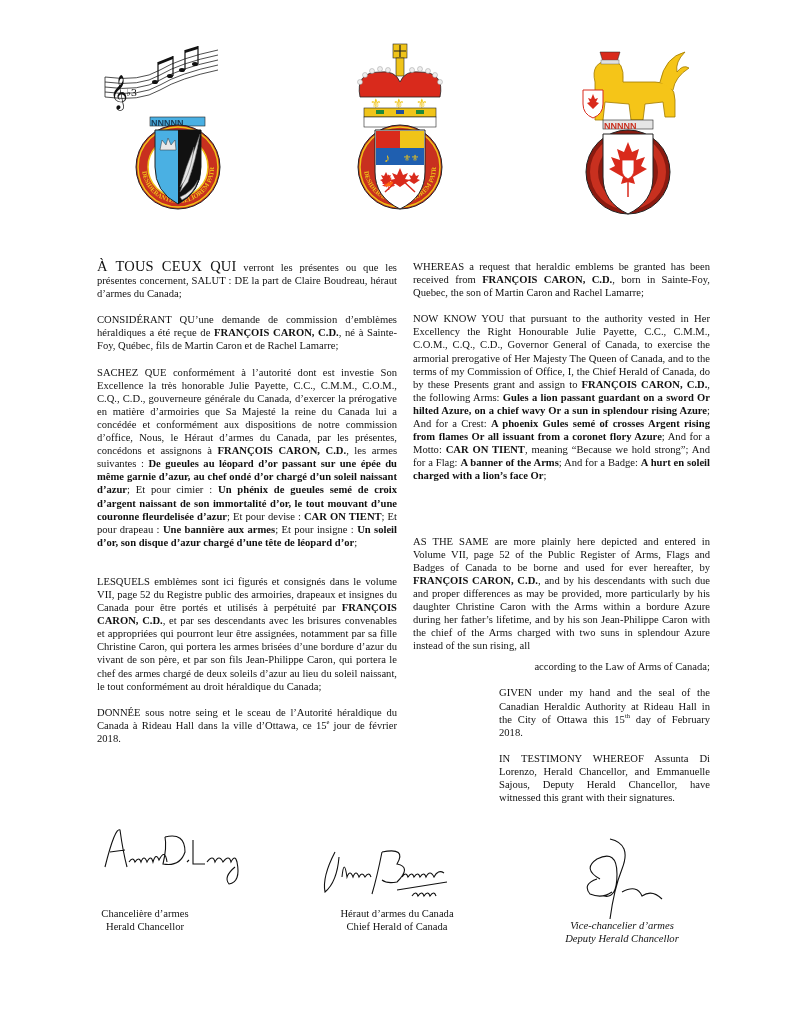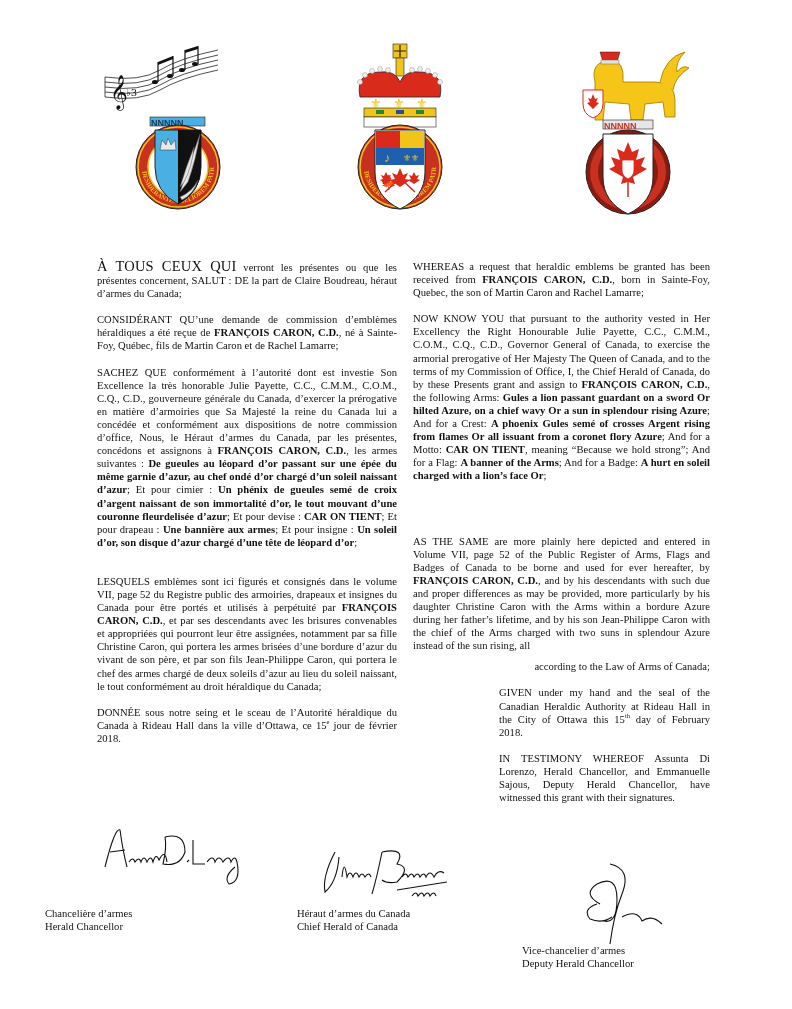--- a/index.html
+++ b/index.html
@@ -8,21 +8,21 @@
   .emblem { position: absolute; }
   .col { position: absolute; top: 252px; width: 300px; font-size: 10.6px; line-height: 13.1px; text-align: justify; }
   .col.left { left: 97px; }
   .col.right { left: 413px; width: 297px; }
   .col p { margin: 8px 0 13px 0; }
   .col .big { font-size: 14.5px; letter-spacing: 0.2px; }
   .col b { font-weight: bold; }
   .col .indent { margin-left: 86px; }
   .col .center { text-align: right; }
   sup { font-size: 6.5px; vertical-align: super; line-height: 0; }
-  .sig { position: absolute; text-align: left; font-size: 10.6px; line-height: 13px; width: 200px; }
+  .sig { position: absolute; text-align: center; font-size: 10.6px; line-height: 13px; width: 200px; }
   .sig svg { display: block; margin: 0 auto; }
   .sig .t { display: block; }
 </style>
 </head>
 <body>
 
 <div class="emblem" style="left:100px; top:42px; width:180px; height:180px;">
   <svg width="180" height="180" viewBox="0 0 180 180">
 
     <g fill="none" stroke="#222" stroke-width="0.8">
@@ -175,19 +175,19 @@
 </div>
 
 <div class="sig" style="left:297px; top:822px;">
   <svg width="200" height="85" viewBox="0 0 200 85">
     <path d="M38 30 Q25 55 28 70 Q40 60 42 35 M45 55 q2 -20 5 0 q3 -8 6 0 q3 -8 6 0 q3 -6 6 0 q4 -6 6 0 M85 30 Q80 55 75 72 M85 30 Q110 25 100 42 Q115 45 100 60 Q90 62 85 58 M105 55 q4 -6 6 0 q4 -6 6 0 q4 -6 6 0 q4 -6 6 0 q4 -8 8 0 q4 -8 10 -4 M100 68 L150 60 M115 74 q4 -6 6 0 q4 -6 6 0 q4 -6 6 0 q4 -6 6 0" fill="none" stroke="#111" stroke-width="1.1"></path>
   </svg>
   <span class="t">Héraut d’armes du Canada</span>
   <span class="t">Chief Herald of Canada</span>
 </div>
 
-<div class="sig" style="left:522px; top:859px;">
+<div class="sig" style="left:522px; top:834px;font-style:italic;">
   <svg width="200" height="85" viewBox="0 0 200 85">
     <path d="M75 45 Q60 50 68 60 Q80 65 90 58 M78 45 Q60 35 75 25 Q95 15 95 40 Q95 65 82 62 M88 5 Q110 10 100 35 Q92 55 88 85 M100 58 Q115 50 120 62 Q130 55 140 65" fill="none" stroke="#111" stroke-width="1.1"></path>
   </svg>
   <span class="t">Vice-chancelier d’armes</span>
   <span class="t">Deputy Herald Chancellor</span>
 </div>
 
 </body></html>

